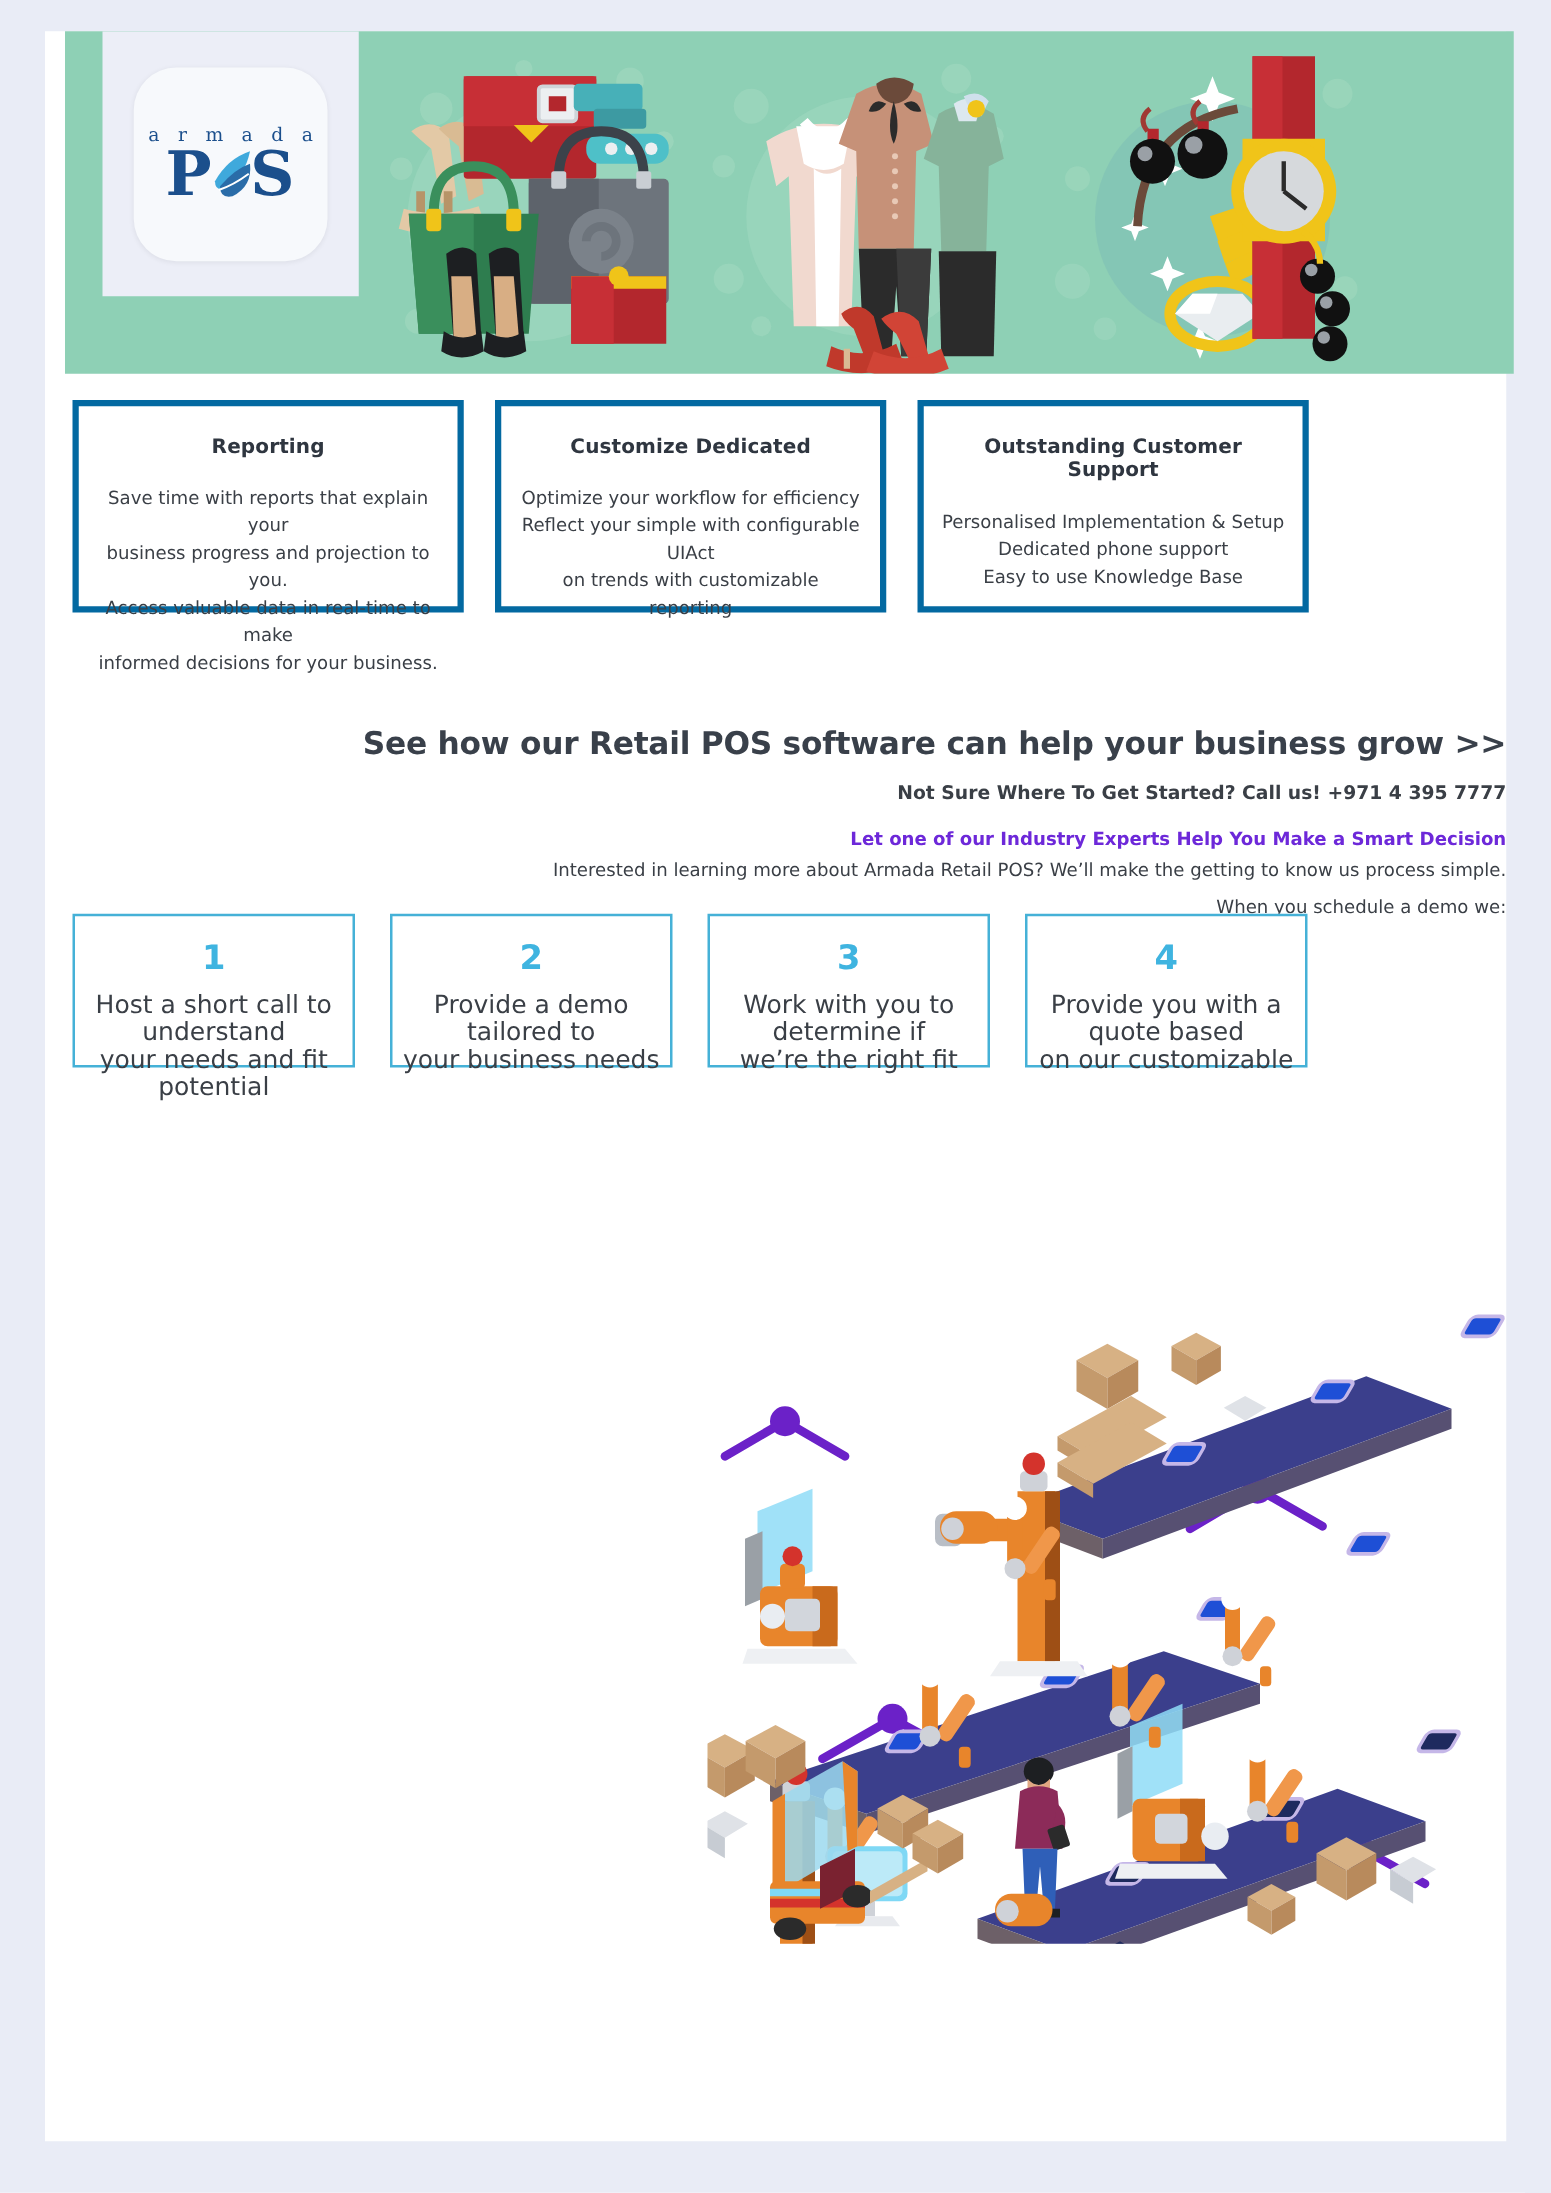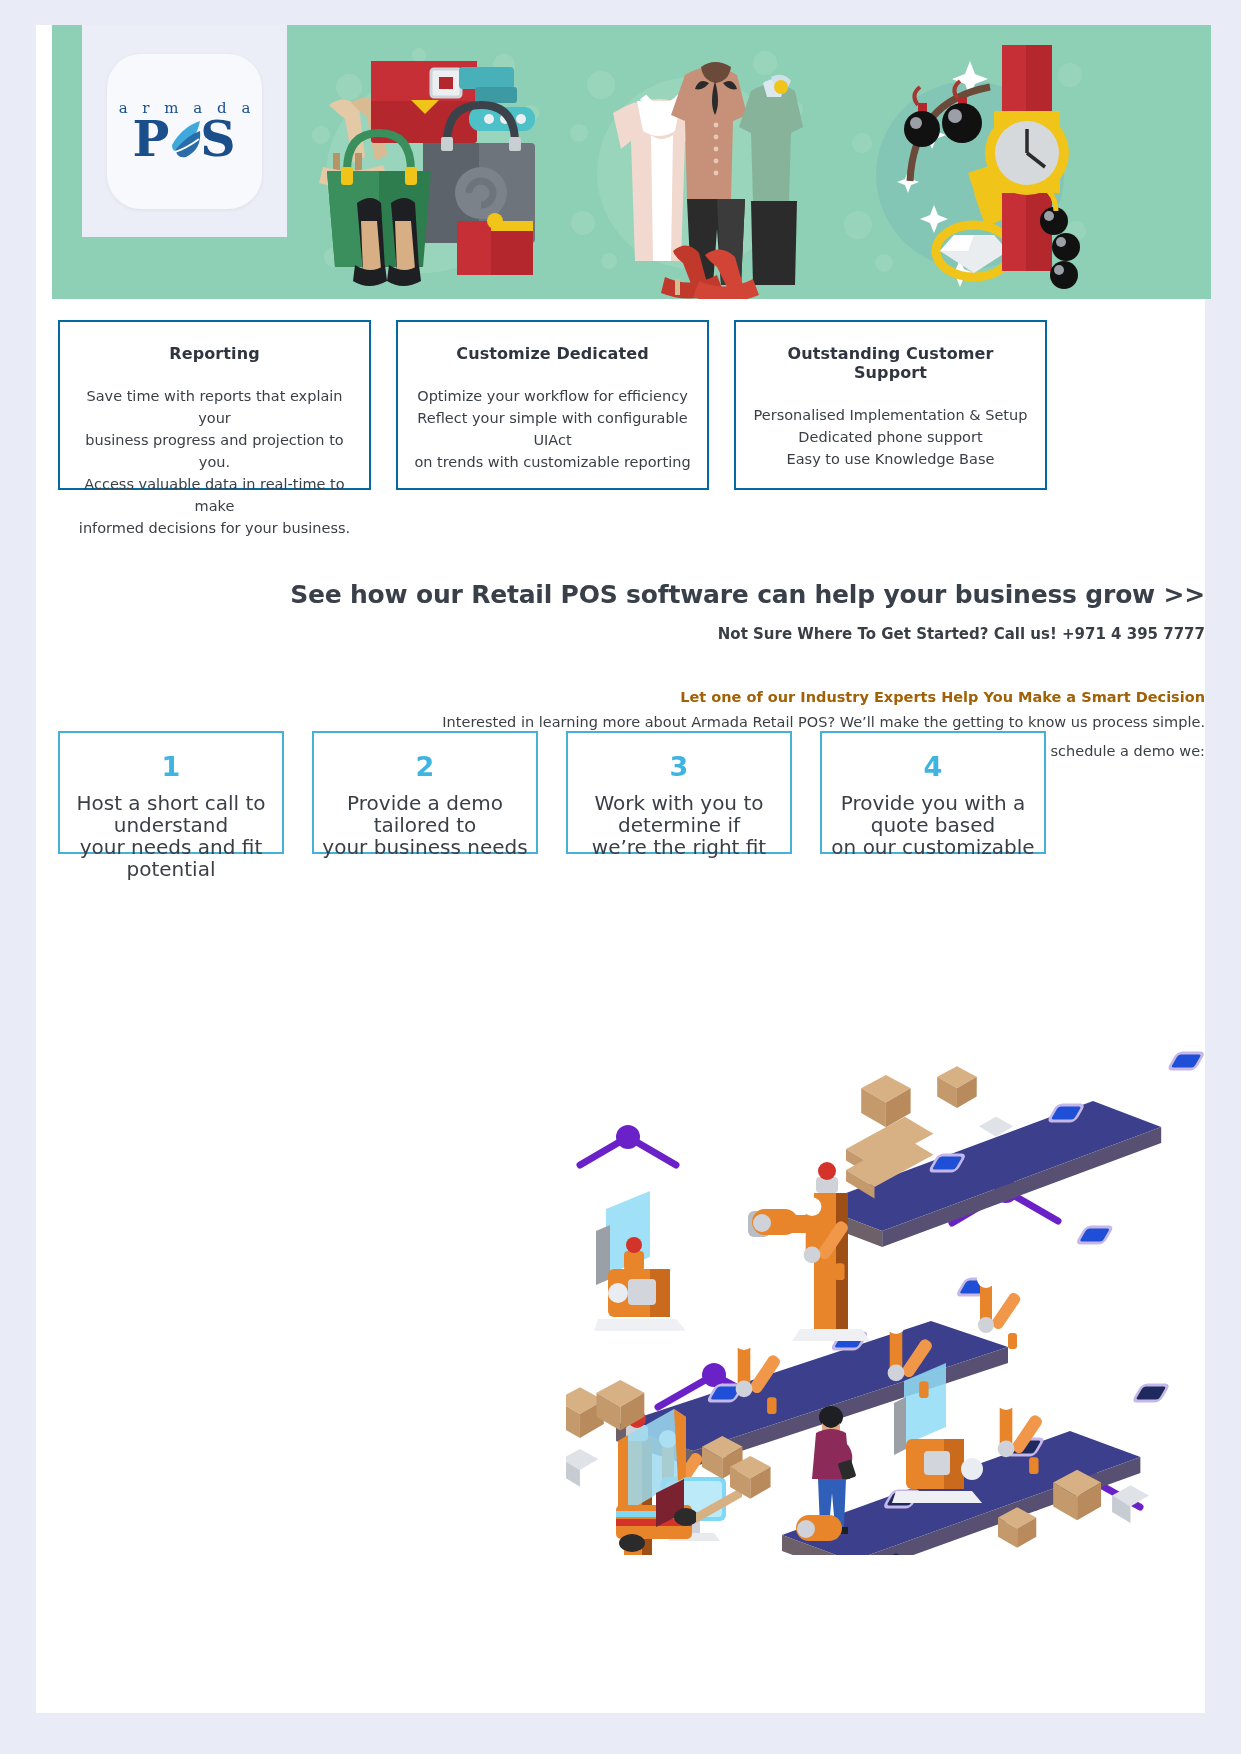--- a/index.html
+++ b/index.html
@@ -93,21 +93,21 @@
   
   .features {
     position: absolute;
     left: 22px;
     top: 295px;
     width: 1013px;
     display: flex;
     gap: 25px;
   }
   .feat-card {
-    border: 2px solid #0369a1;
+    border: 5px solid #0369a1;
     background: #fff;
     box-sizing: border-box;
     padding: 22px 14px 20px;
     text-align: center;
   }
   .feat-card.c1 { width: 313px; height: 170px; }
   .feat-card.c2 { width: 313px; height: 170px; }
   .feat-card.c3 { width: 313px; height: 170px; }
 
   .feat-title {
@@ -145,22 +145,22 @@
     font-size: 15px;
     font-weight: bold;
     color: #3a3f46;
     margin-top: 16px;
     padding-left: 31px;
   }
   .cta-lead {
     font-family: "DejaVu Sans", sans-serif;
     font-size: 14.5px;
     font-weight: bold;
-    color: #a16207;
-    margin-top: 46px;
+    color: #6d28d9;
+    margin-top: 21px;
   }
   .cta-body {
     font-family: "DejaVu Sans", sans-serif;
     font-size: 14.5px;
     color: #3a3f46;
     margin-top: 6px;
     line-height: 23px;
     margin-left: 43px;
   }
 

